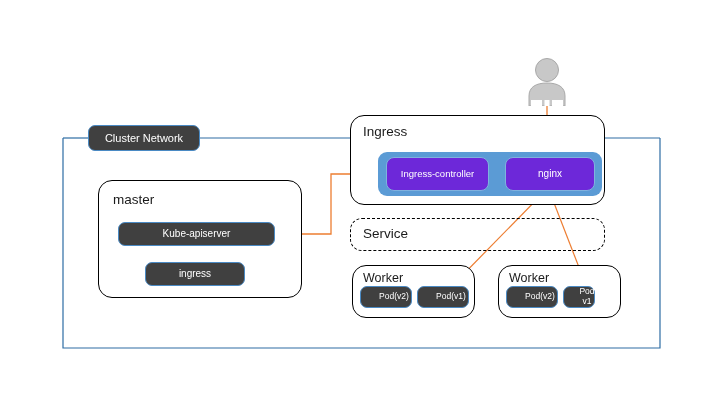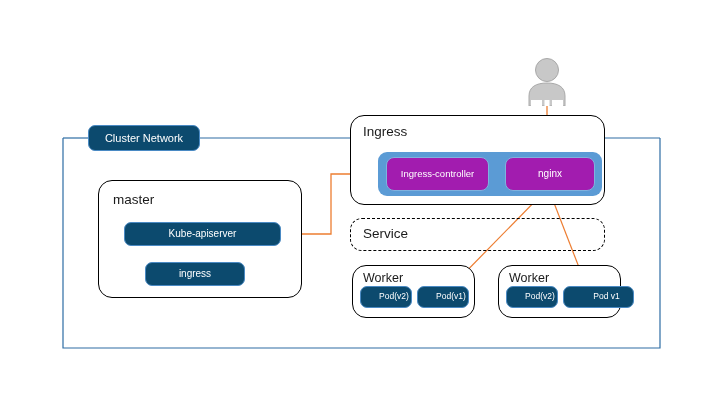--- a/index.html
+++ b/index.html
@@ -34,36 +34,36 @@
   }
   .container-label {
     position: absolute;
     color: #1a1a1a;
     font-size: 14px;
     line-height: 1;
     white-space: nowrap;
   }
   
   .blue-box {
-    background: #0c4a6e;
+    background: #404040;
     border: 1px solid #4a8ac4;
     border-radius: 7px;
     color: #ffffff;
     display: flex;
     align-items: center;
     justify-content: center;
     text-align: center;
     line-height: 1.12;
   }
   .blue-panel {
     background: #5b9bd5;
     border-radius: 9px;
   }
   .blue-inner {
-    background: #a21caf;
+    background: #6d28d9;
     border: 1px solid #7fb2de;
     border-radius: 8px;
     color: #ffffff;
     display: flex;
     align-items: center;
     justify-content: center;
     text-align: center;
     line-height: 1.15;
   }
   .dashed-box {
@@ -121,21 +121,21 @@
     </svg>
   </div>
 
   <div class="node blue-box" style="left:88px; top:125px; width:112px; height:26px; font-size:11px;">
     <span>Cluster Network</span>
   </div>
 
   <div class="node container-box" style="left:98px; top:180px; width:204px; height:118px;">
     <span class="container-label" style="left:14px; top:12px; font-size:13.5px;">master</span>
   </div>
-  <div class="node blue-box" style="left:124px; top:222px; width:157px; height:24px; font-size:10px;">
+  <div class="node blue-box" style="left:118px; top:222px; width:157px; height:24px; font-size:10px;">
     <span>Kube-apiserver</span>
   </div>
   <div class="node blue-box" style="left:145px; top:262px; width:100px; height:24px; font-size:10px;">
     <span>ingress</span>
   </div>
 
   <div class="node container-box" style="left:350px; top:115px; width:255px; height:90px;">
     <span class="container-label" style="left:12px; top:9px; font-size:13.5px;">Ingress</span>
   </div>
   <div class="node blue-panel" style="left:378px; top:152px; width:224px; height:44px;"></div>
@@ -159,17 +159,17 @@
   <div class="node blue-box pod" style="left:417px; top:286px; width:52px; height:22px;border-radius:7px;">
     <span>Pod(v1)</span>
   </div>
 
   <div class="node container-box" style="left:498px; top:265px; width:123px; height:53px;">
     <span class="container-label" style="left:10px; top:6px; font-size:12.5px;">Worker</span>
   </div>
   <div class="node blue-box pod" style="left:506px; top:286px; width:52px; height:22px;">
     <span>Pod(v2)</span>
   </div>
-  <div class="node blue-box pod" style="left:563px; top:286px; width:71px; height:22px;">
+  <div class="node blue-box pod" style="left:563px; top:286px; width:32px; height:22px;">
     <span>Pod v1</span>
   </div>
 
 </div>
 
 </body></html>

